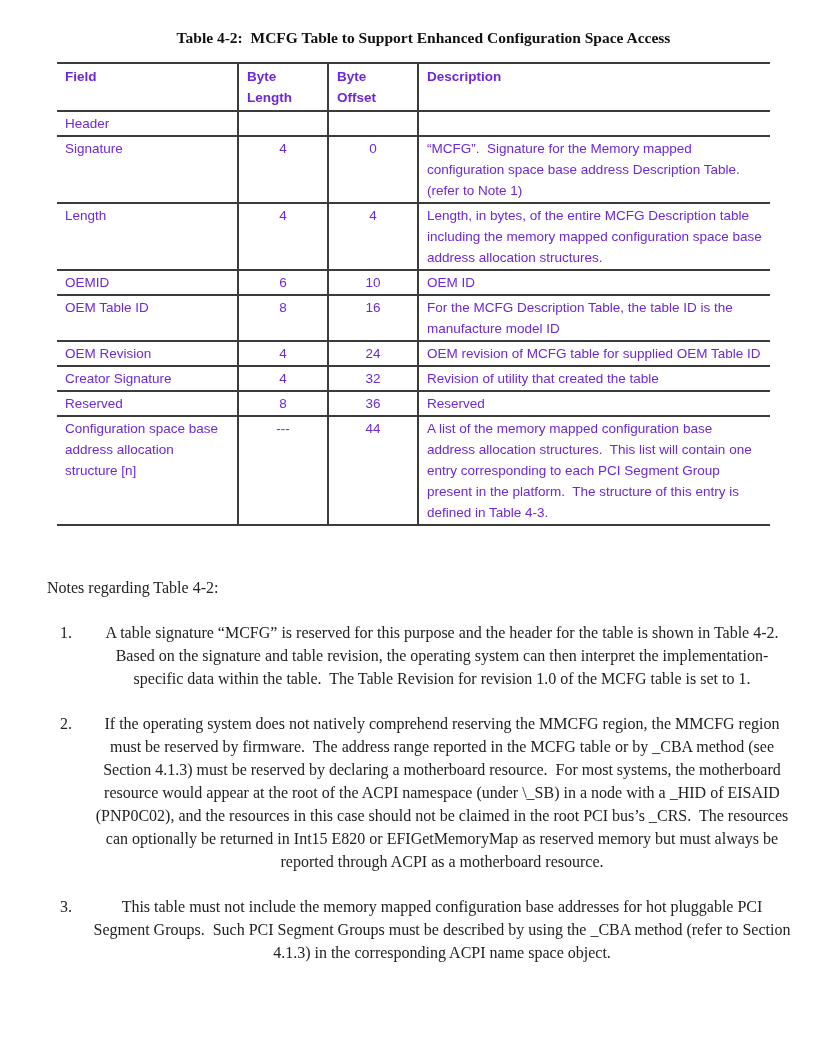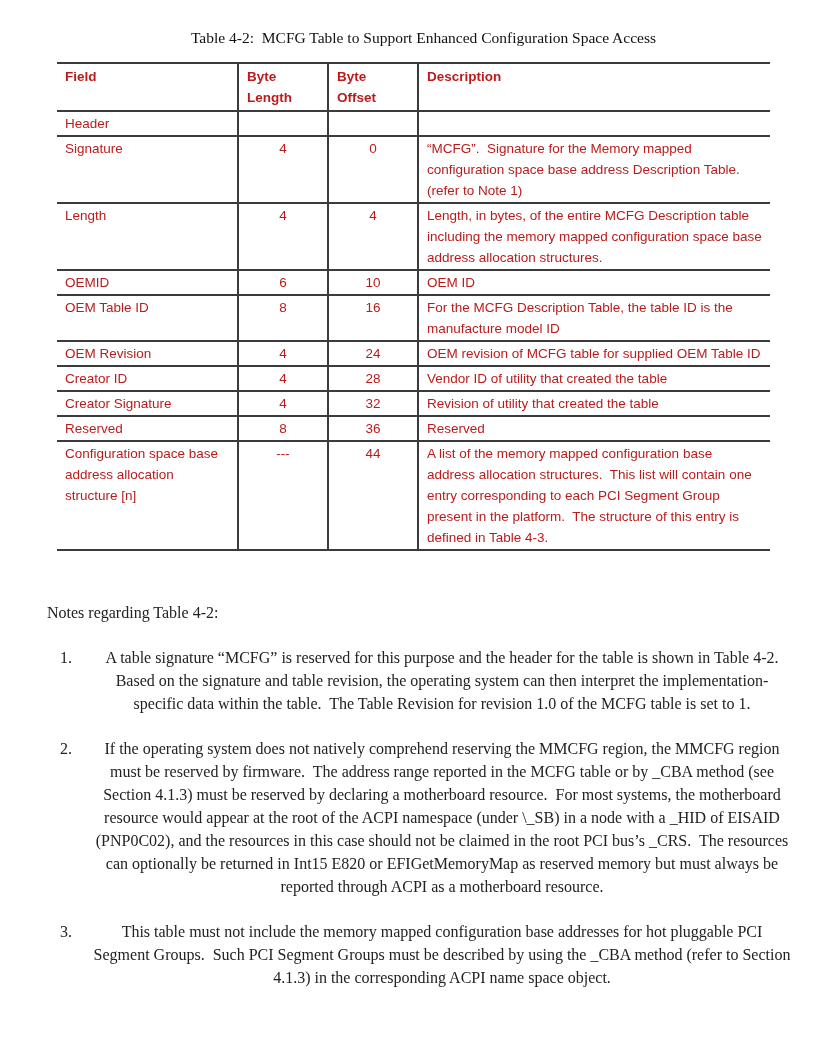--- a/index.html
+++ b/index.html
@@ -10,21 +10,21 @@
     position: relative;
     font-family: "Liberation Serif", serif;
     color: #1c1c1c;
     overflow: hidden;
   }
   .page { padding-top: 28px; }
 
   .table-title {
     text-align: center;
     font-family: "Liberation Serif", serif;
-    font-weight: normal;
+    font-weight: bold;
     font-size: 15.5px;
     line-height: 20px;
     white-space: pre-wrap;
     color: #111;
     padding-left: 12px;
   }
 
   table.spec-table {
     border-collapse: collapse;
     table-layout: fixed;
@@ -33,21 +33,21 @@
   }
   table.spec-table tr { border-top: 2px solid #3b3b3b; }
   table.spec-table tr.last-row { border-bottom: 2px solid #3b3b3b; }
   table.spec-table th, table.spec-table td {
     font-family: "Liberation Sans", sans-serif;
     font-size: 13.5px;
     line-height: 21px;
     vertical-align: top;
     padding: 1px 8px;
     white-space: pre-wrap;
-    color: #b91c1c;
+    color: #6d28d9;
     word-wrap: break-word;
   }
   table.spec-table th {
     font-weight: bold;
     text-align: left;
     padding-top: 2px;
     padding-bottom: 2px;
   }
   .col-sep { border-left: 2px solid #3b3b3b; }
   td.num, th.num-h { }
@@ -131,26 +131,20 @@
         <td class="col-sep num">16</td>
         <td class="col-sep">For the MCFG Description Table, the table ID is the manufacture model ID</td>
       </tr>
       <tr>
         <td class="field-indent">OEM Revision</td>
         <td class="col-sep num">4</td>
         <td class="col-sep num">24</td>
         <td class="col-sep">OEM revision of MCFG table for supplied OEM Table ID</td>
       </tr>
       <tr>
-        <td class="field-indent">Creator ID</td>
-        <td class="col-sep num">4</td>
-        <td class="col-sep num">28</td>
-        <td class="col-sep">Vendor ID of utility that created the table</td>
-      </tr>
-      <tr>
         <td class="field-indent">Creator Signature</td>
         <td class="col-sep num">4</td>
         <td class="col-sep num">32</td>
         <td class="col-sep">Revision of utility that created the table</td>
       </tr>
       <tr>
         <td class="field-indent">Reserved</td>
         <td class="col-sep num">8</td>
         <td class="col-sep num">36</td>
         <td class="col-sep">Reserved</td>

